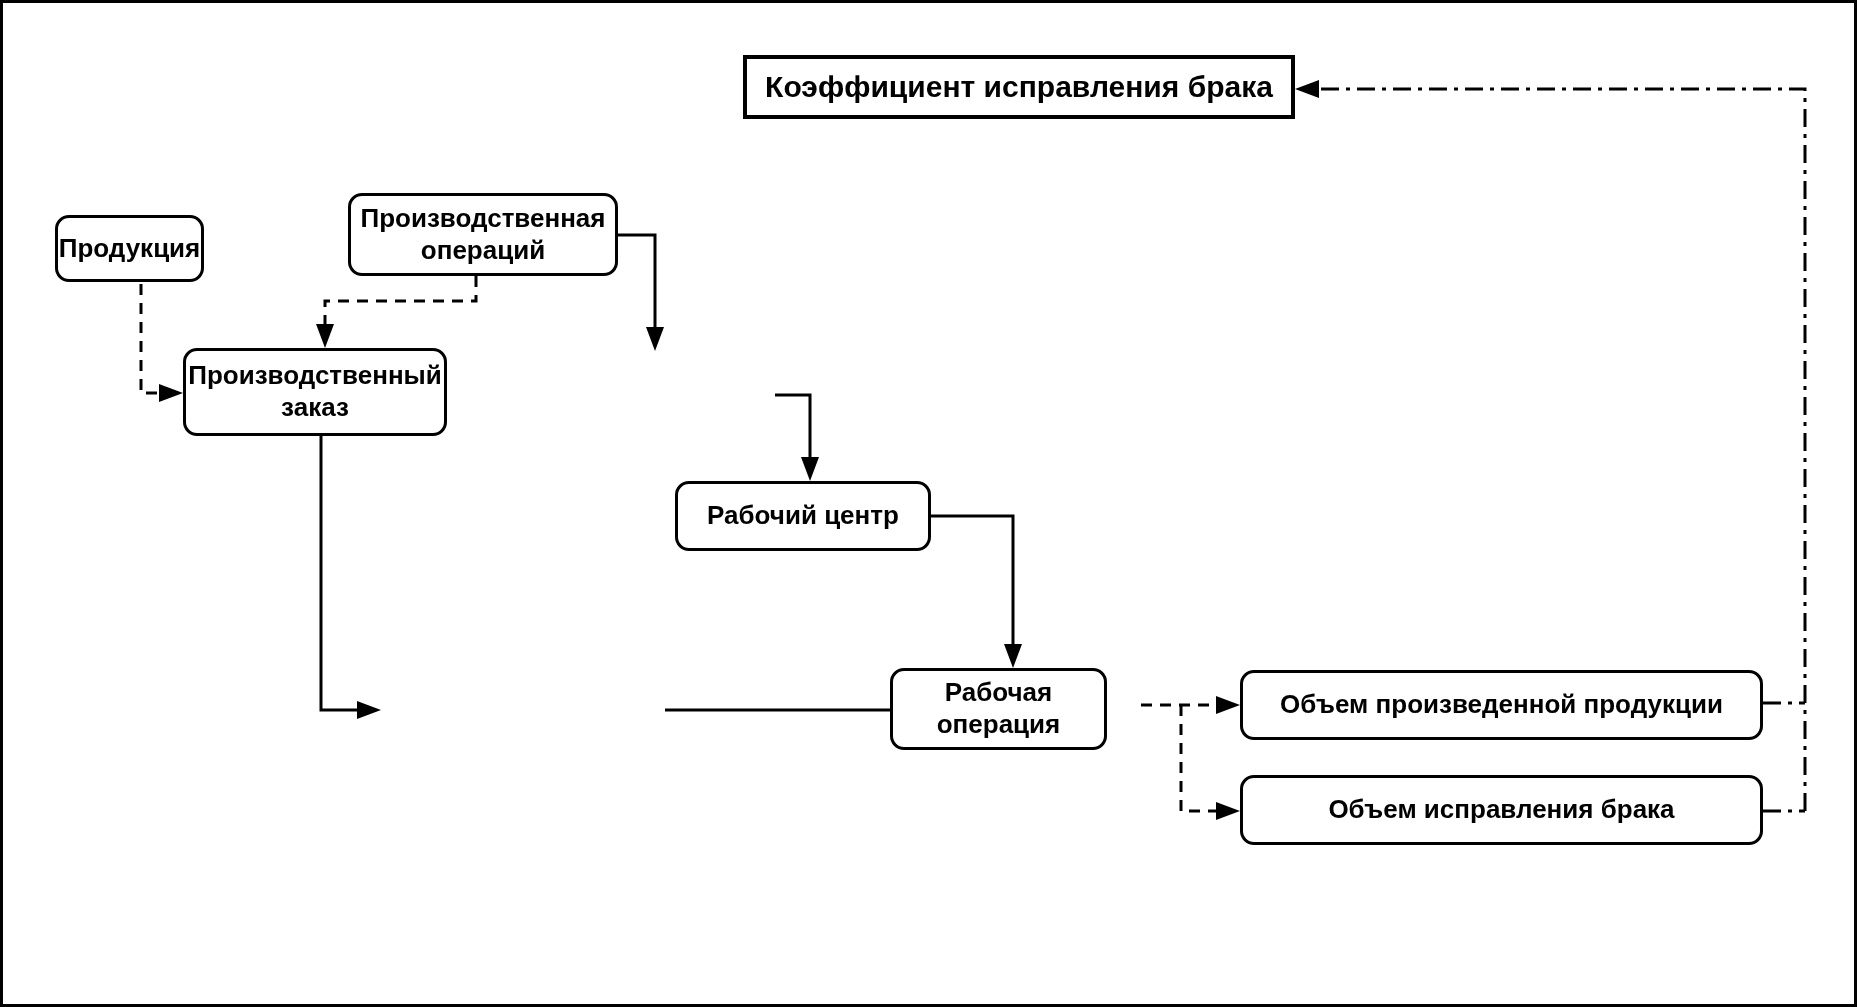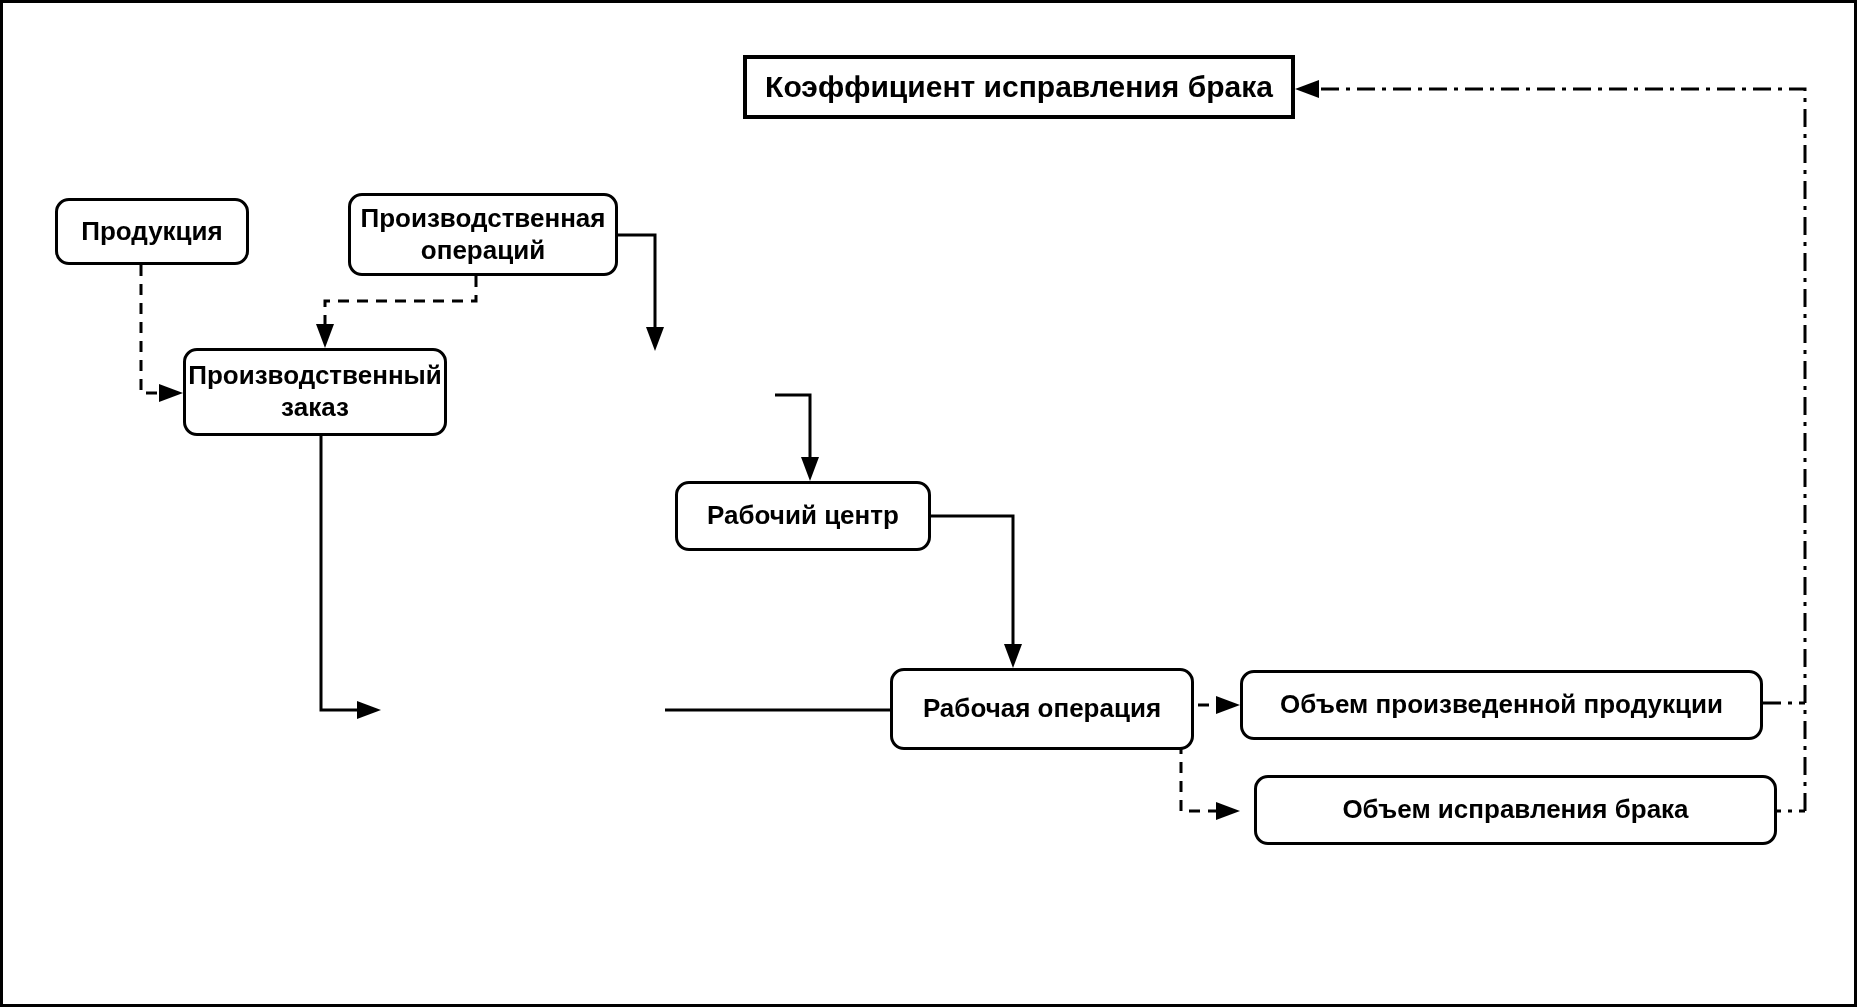--- a/index.html
+++ b/index.html
@@ -39,29 +39,29 @@
     line-height: 1.22;
     padding: 2px 8px;
   }
   .node.title-box {
     border-radius: 0;
     border-width: 4px;
     font-size: 30px;
   }
   
   .n-title          { left: 740px;  top: 52px;  width: 552px; height: 64px; }
-  .n-product        { left: 52px;   top: 195px; width: 194px; height: 67px; }
+  .n-product        { left: 52px;   top: 212px; width: 149px; height: 67px; }
   .n-site           { left: 345px;  top: 190px; width: 270px; height: 83px; }
   .n-order          { left: 180px;  top: 345px; width: 264px; height: 88px; }
   .n-section        { left: 495px;  top: 348px; width: 277px; height: 85px; }
   .n-work-center    { left: 672px;  top: 478px; width: 256px; height: 70px; }
   .n-op-sequence    { left: 378px;  top: 665px; width: 284px; height: 82px; }
-  .n-work-operation { left: 887px;  top: 665px; width: 304px; height: 82px; }
+  .n-work-operation { left: 887px;  top: 665px; width: 217px; height: 82px; }
   .n-produced-vol   { left: 1237px; top: 667px; width: 523px; height: 70px; }
-  .n-rework-vol     { left: 1237px; top: 772px; width: 523px; height: 70px; margin-left: 14px; }
+  .n-rework-vol     { left: 1237px; top: 772px; width: 523px; height: 70px; }
 
   .wires path { fill: none; stroke: #000000; stroke-width: 3px; }
   .wires path.dashed   { stroke-dasharray: 11 8; }
   .wires path.dashdot  { stroke-dasharray: 18 7 4 7; }
   .wires polygon { fill: #000000; stroke: none; }
 </style>
 </head>
 <body>
 
 <div class="canvas">

